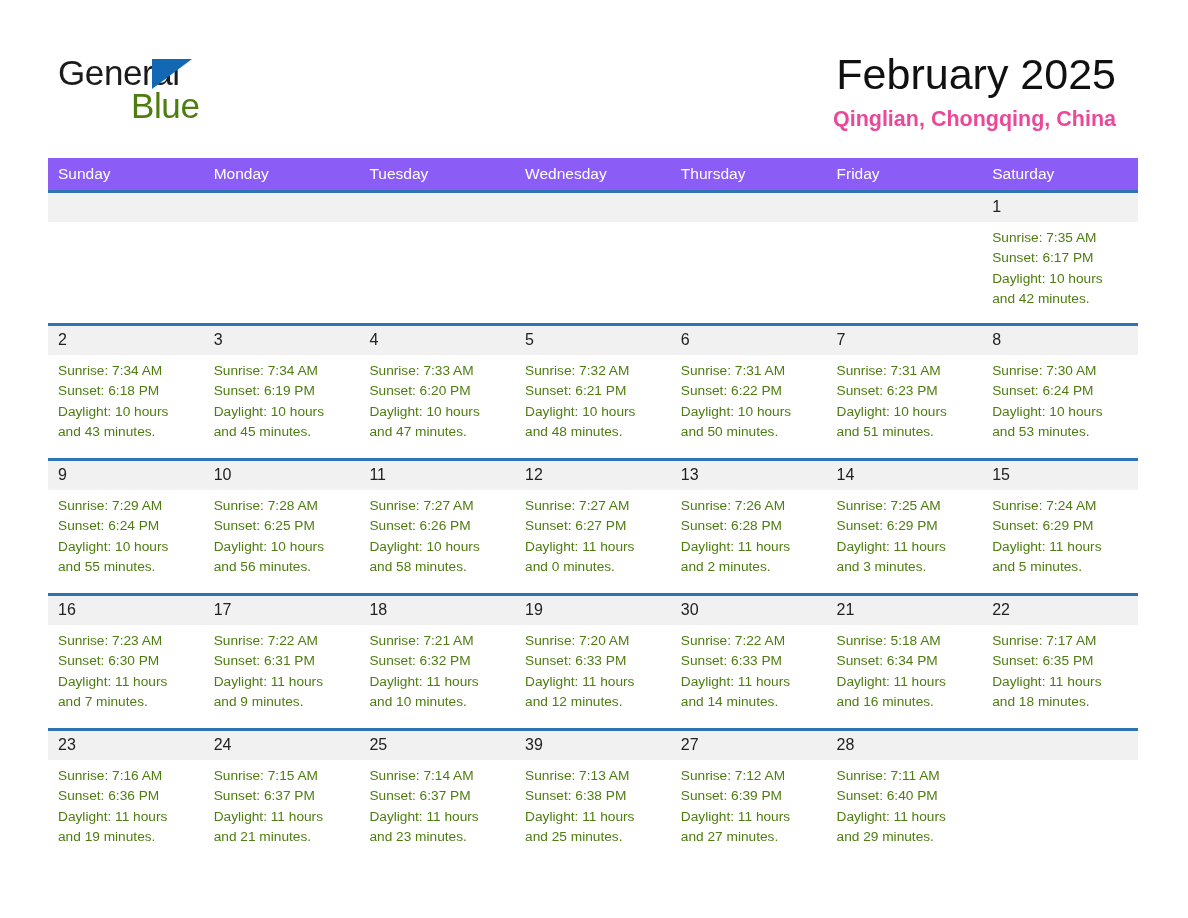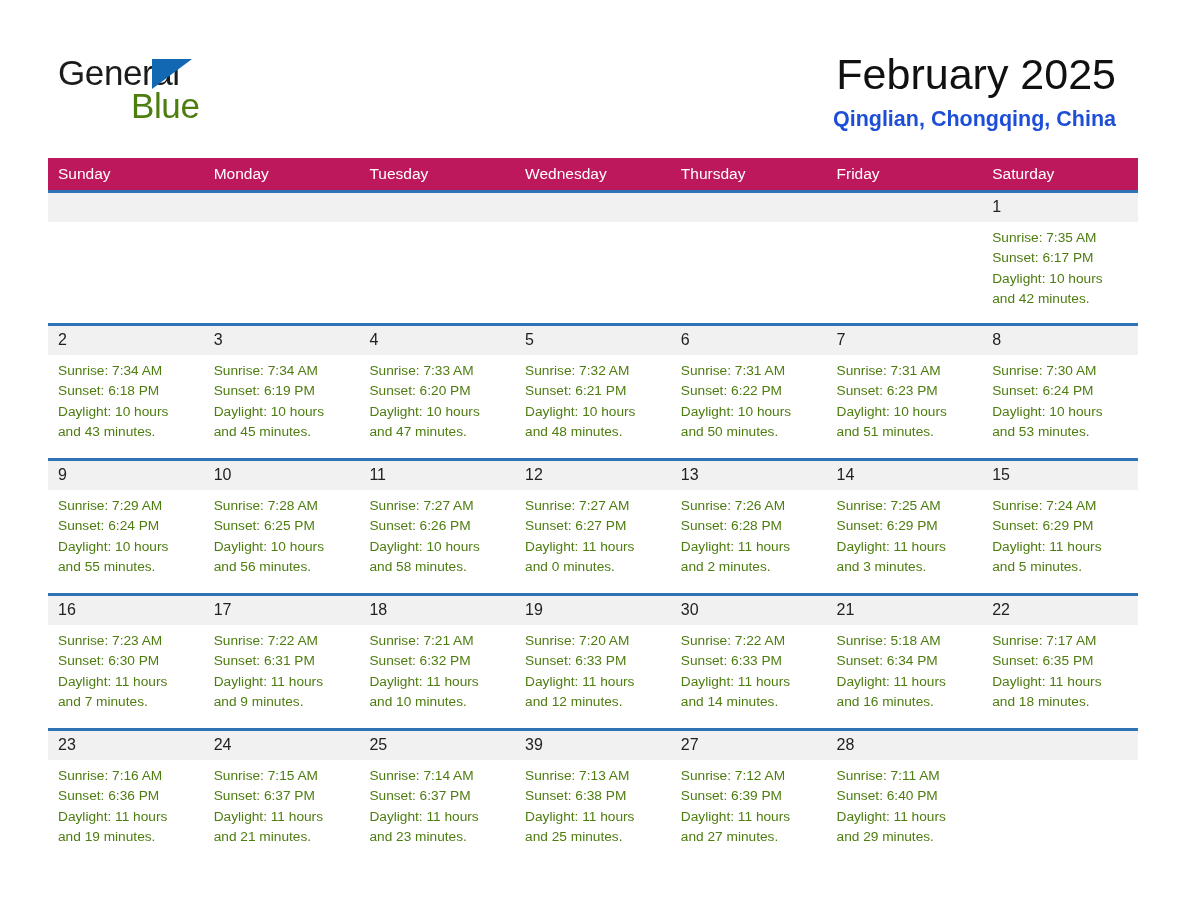--- a/index.html
+++ b/index.html
@@ -77,38 +77,38 @@
     font-weight: normal;
     color: #111111;
     line-height: 52px;
     letter-spacing: 0px;
     white-space: nowrap;
   }
   .location {
     margin-top: 6px;
     font-size: 21.5px;
     font-weight: bold;
-    color: #1d4ed8;
+    color: #ec4899;
     line-height: 26px;
     white-space: nowrap;
   }
 
   
   .calendar {
     position: absolute;
     left: 48px;
     top: 158px;
     width: 1090px;
     border-collapse: collapse;
     table-layout: fixed;
   }
   .calendar col { width: 155.71px; }
 
   thead th {
-    background: #be185d;
+    background: #8b5cf6;
     color: #ffffff;
     font-size: 15.5px;
     font-weight: normal;
     text-align: left;
     padding: 7px 0 7px 10px;
     height: 18px;
     vertical-align: middle;
     border: none;
   }
 

